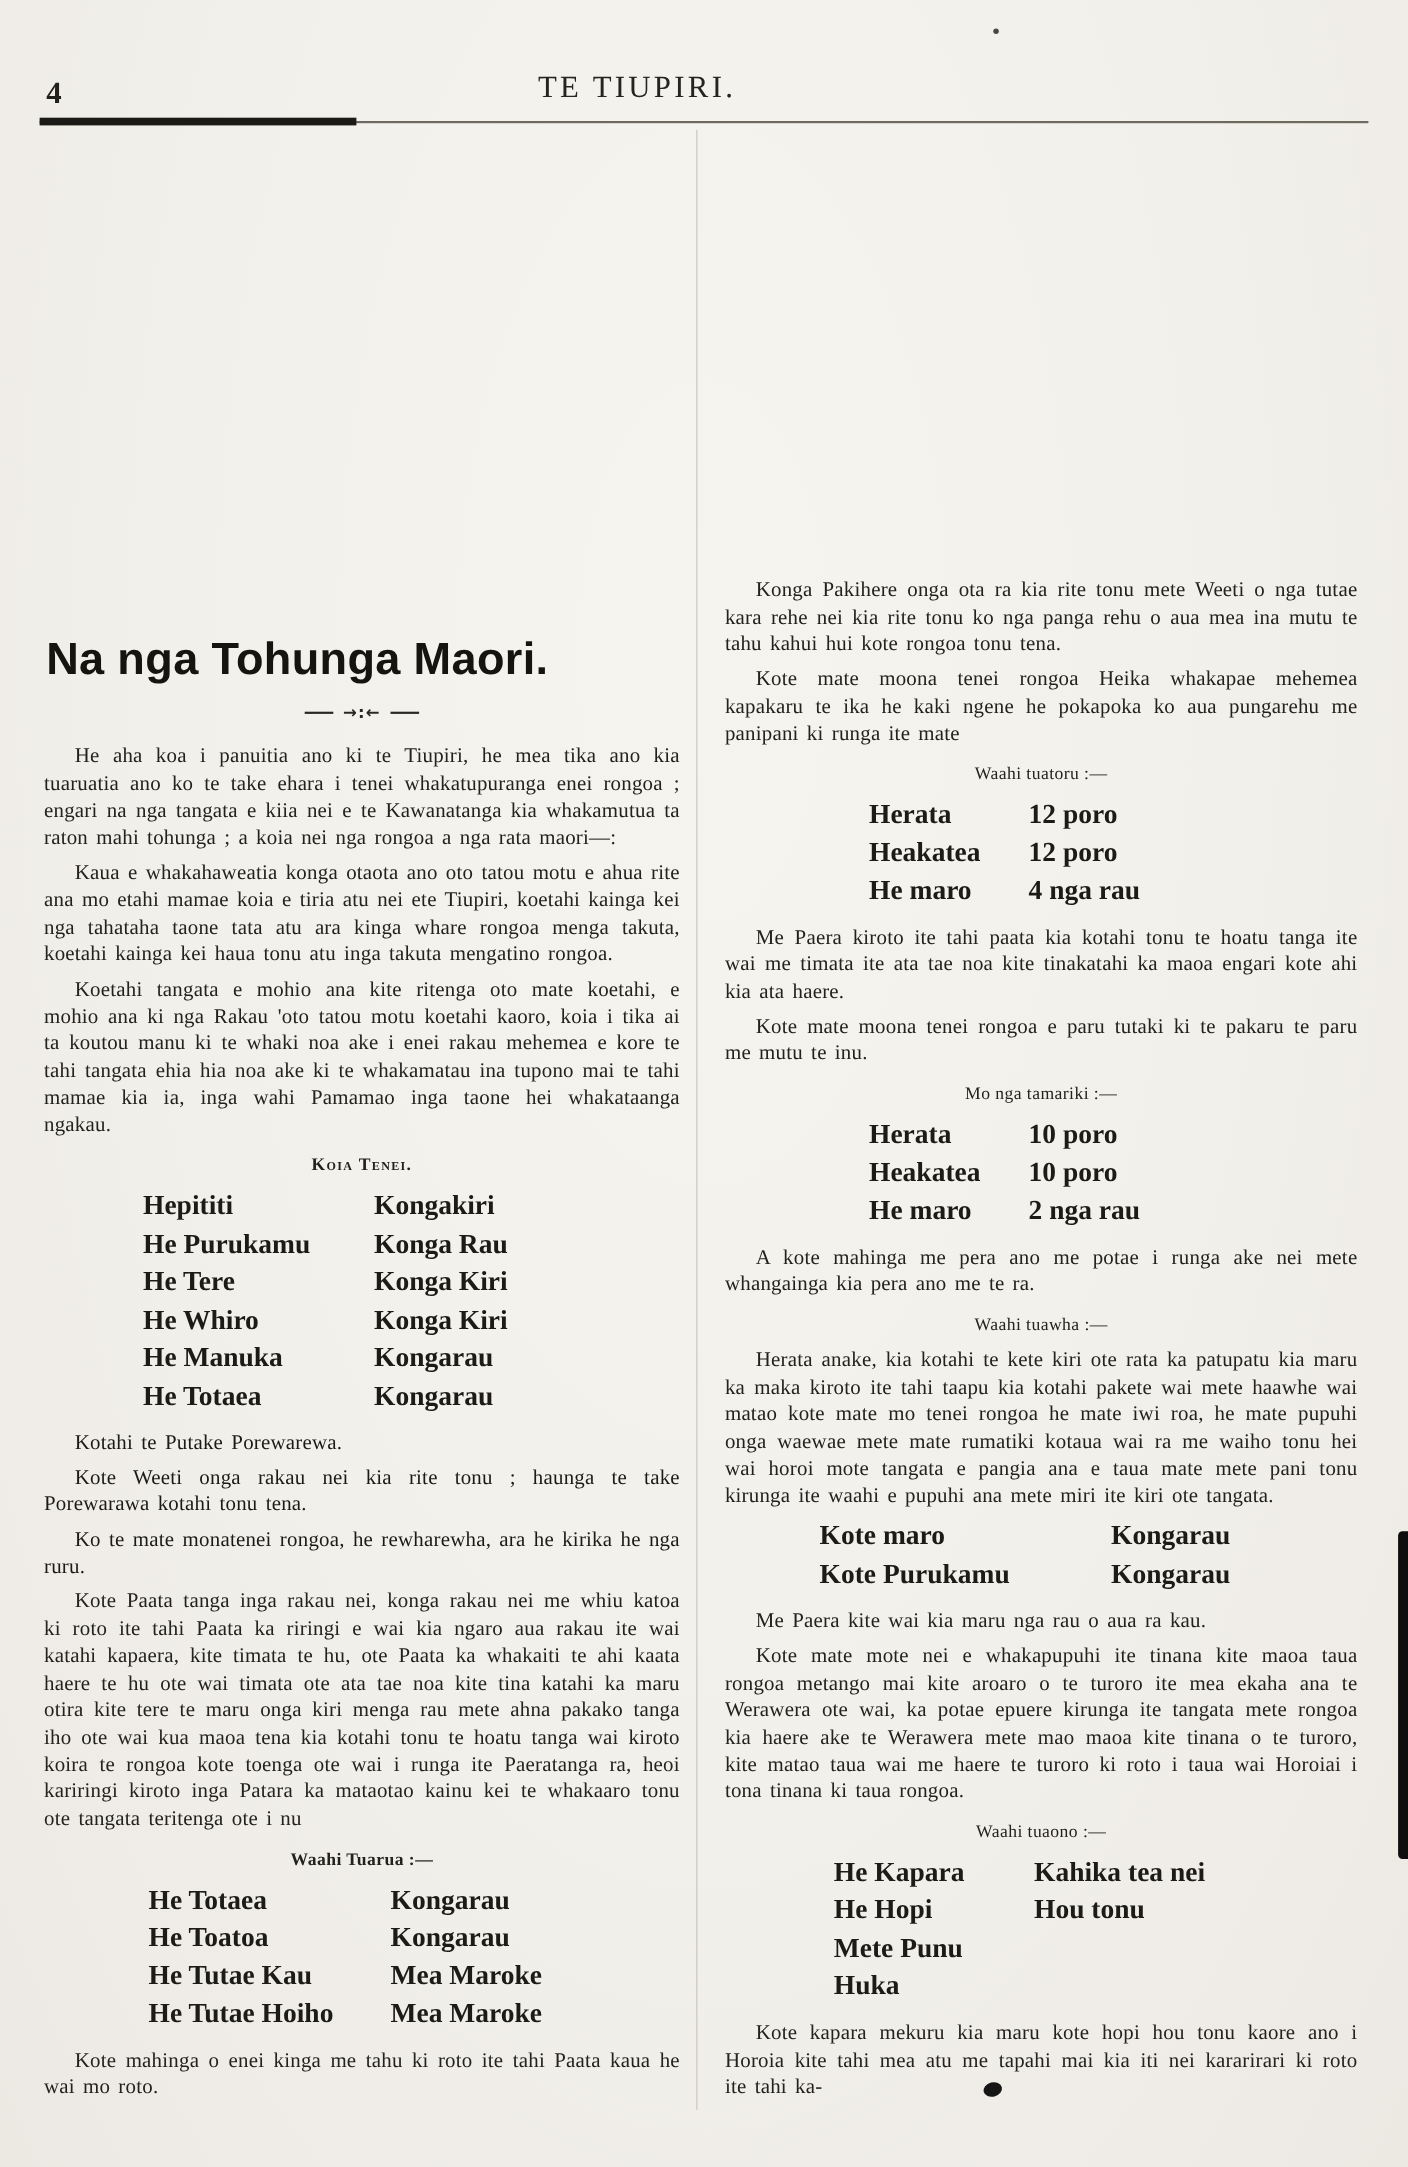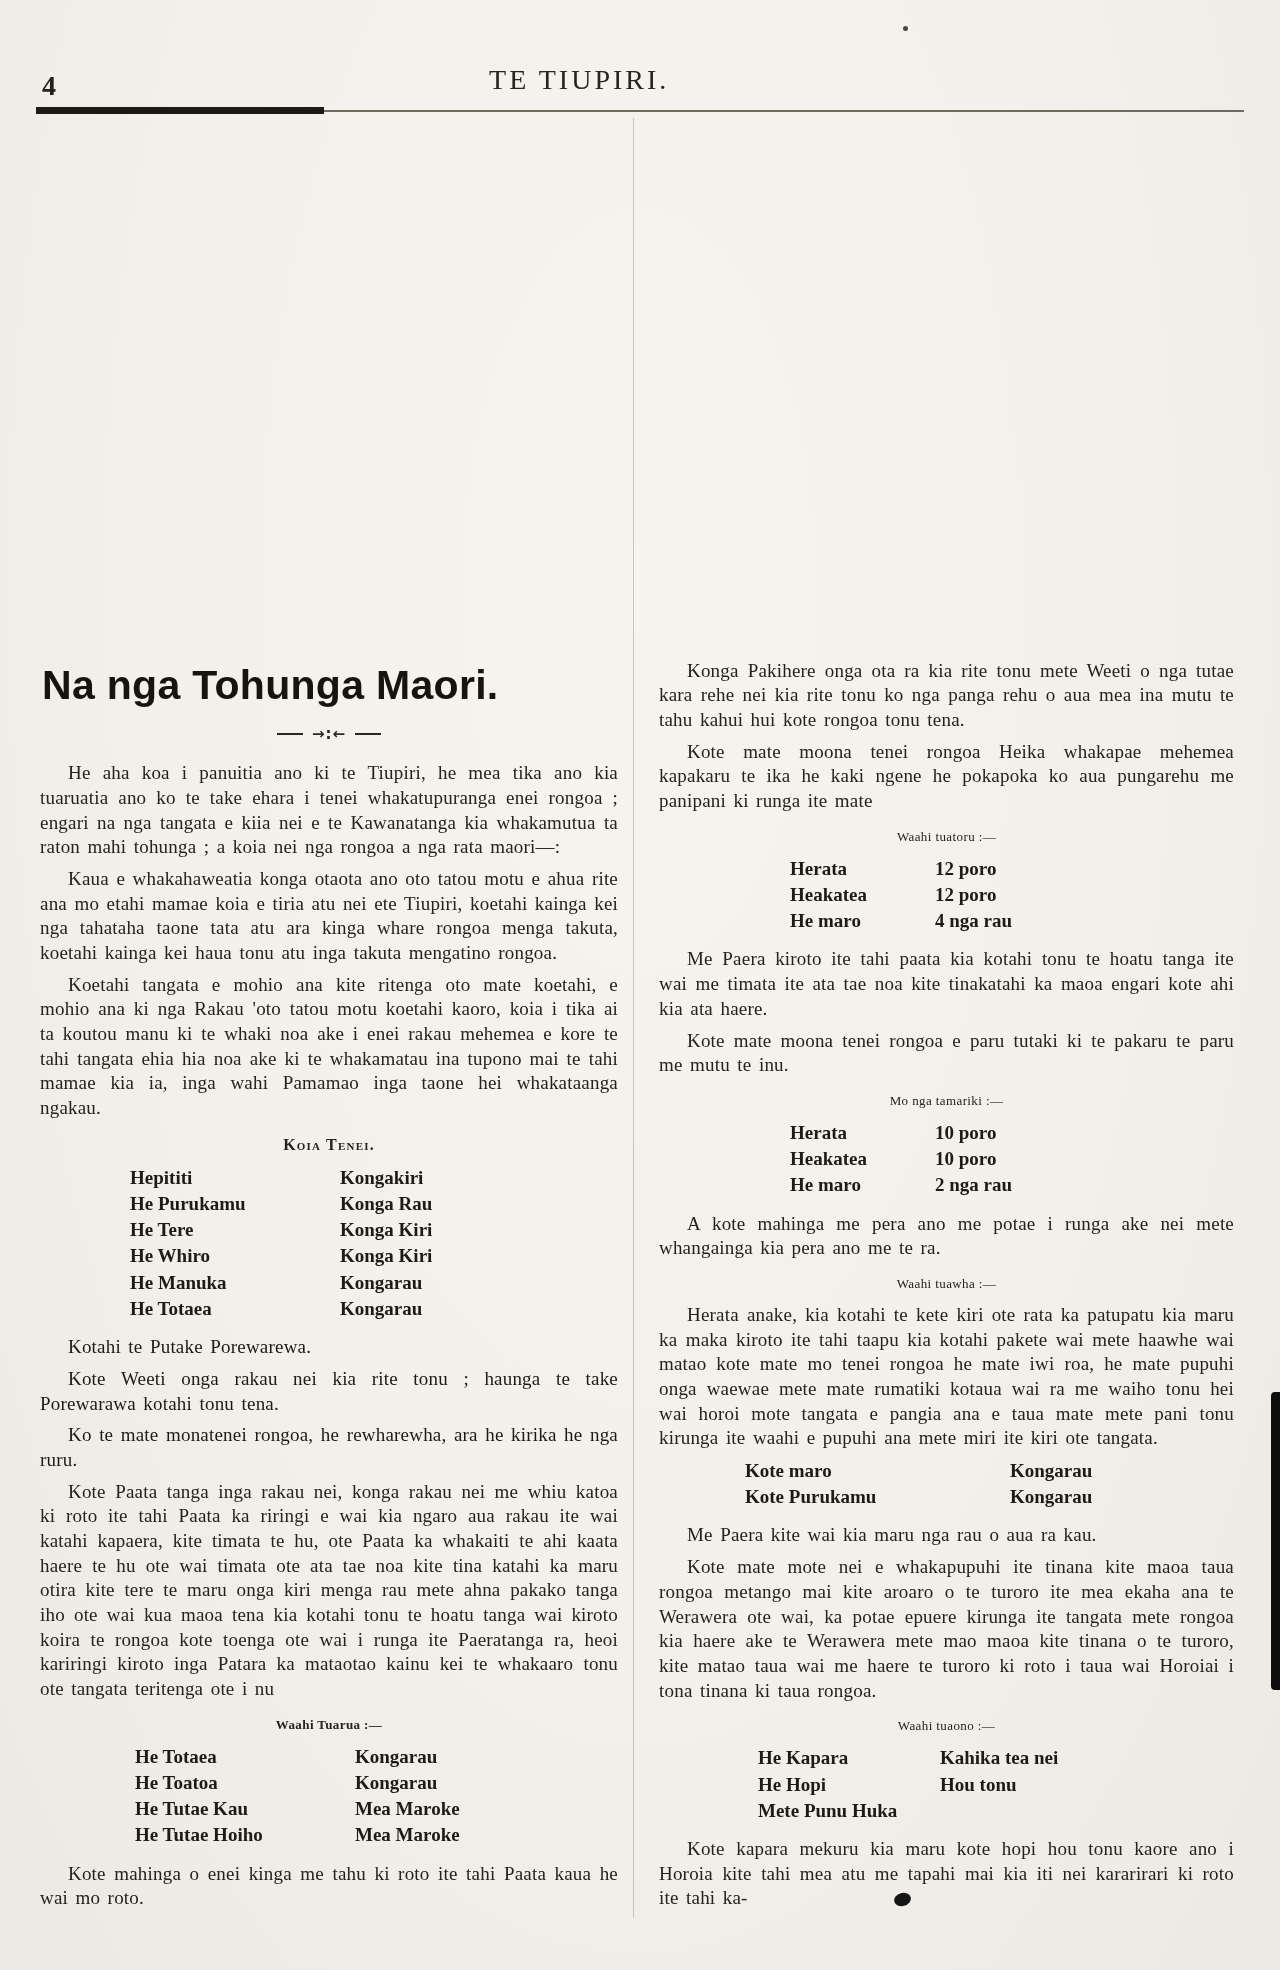--- a/index.html
+++ b/index.html
@@ -50,27 +50,27 @@
   }
   .orn-line{display:inline-block;width:26px;height:2px;background:#2b2822;vertical-align:middle;margin:0 5px 3px 5px;}
   .orn-glyph{font-family:"DejaVu Sans", sans-serif;font-weight:bold;font-size:15px;letter-spacing:1px;}
   .para{
     font-size:19px;line-height:1.3;text-align:justify;
     text-indent:28px;margin:0 0 7px 0;
     letter-spacing:0.2px;word-spacing:2.5px;
   }
   .para.heavy{font-weight:normal;color:#1c1a15;}
   .subhead{
-    text-align:center;font-size:13px;font-weight:bold;
+    text-align:center;font-size:16px;font-weight:bold;
     margin:15px 0 11px 0;letter-spacing:0.4px;
   }
   .subhead.smallcaps{font-variant:small-caps;letter-spacing:1.2px;font-size:16px;}
   .col-right .subhead{font-weight:normal;}
   .pair-list{margin:4px 0 13px 0;}
-  .pair-row{display:flex;font-size:19px;font-weight:bold;line-height:1.38;color:#1d1b16;}
+  .pair-row{display:flex;font-size:25px;font-weight:bold;line-height:1.38;color:#1d1b16;}
   .pair-name{flex:none;}
   
   .list-l1{padding-left:90px;}  .list-l1 .pair-name{width:210px;}
   .list-l2{padding-left:95px;}  .list-l2 .pair-name{width:220px;}
   .list-r1{padding-left:131px;} .list-r1 .pair-name{width:145px;}
   .list-r2{padding-left:131px;} .list-r2 .pair-name{width:145px;}
   .list-r3{padding-left:86px;}  .list-r3 .pair-name{width:265px;}
   .list-r4{padding-left:99px;margin-top:11px;}  .list-r4 .pair-name{width:182px;}
   
   .scan-bar{

